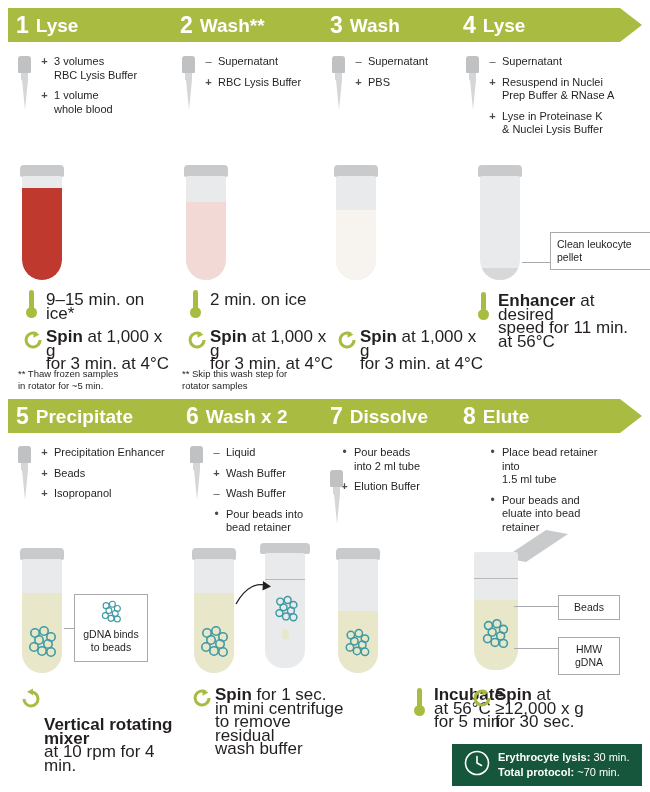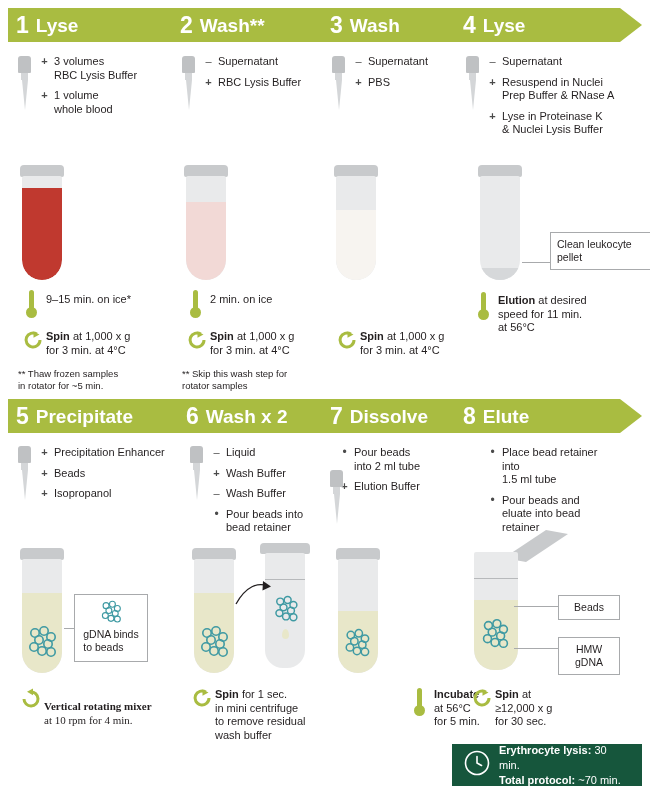--- a/index.html
+++ b/index.html
@@ -140,21 +140,21 @@
     background: #a9bc41;
   }
 
   
   .spin { position: absolute; width: 20px; height: 20px; }
   .spin svg { display: block; }
 
   
   .note {
     position: absolute;
-    font-size: 11px;
+    font-size: 17px;
     line-height: 13.5px;
   }
   .note b { font-weight: bold; }
 
   .footnote {
     position: absolute;
     font-size: 9.5px;
     line-height: 12px;
     color: #231f20;
   }
@@ -364,21 +364,21 @@
     </div>
   </div>
   <div class="leader" style="left:522px;top:262px;width:28px;"></div>
   <div class="callout" style="left:550px;top:232px;width:117px;white-space:pre-line;">Clean leukocyte
 pellet</div>
 
   <div class="thermo" style="left:478px;top:292px;">
     <div class="stem"></div>
       <div class="bulb"></div>
   </div>
-  <div class="note" style="left:498px;top:294px;width:140px;white-space:pre-line;"><b>Elution</b><span> at desired
+  <div class="note" style="left:498px;top:294px;width:140px;white-space:pre-line;"><b>Enhancer</b><span> at desired
 speed for 11 min.
 at 56°C</span></div>
 
   <div class="banner" style="top:399px;">
     <div class="arrow-body"></div>
     <div class="arrow-head"></div>
   </div>
   <div class="step-head" style="left:16px;top:399px;">
     <span class="step-num">5</span>
     <span class="step-title">Precipitate</span>
@@ -443,31 +443,31 @@
         <circle cx="9" cy="8" r="4.2"></circle>
           <circle cx="18" cy="6" r="4.2"></circle>
         <circle cx="25" cy="12" r="4.2"></circle>
           <circle cx="13" cy="15" r="4.2"></circle>
         <circle cx="22" cy="19" r="4.2"></circle>
           <circle cx="8" cy="22" r="4.2"></circle>
         <circle cx="16" cy="26" r="4.2"></circle>
           <circle cx="25" cy="27" r="4.2"></circle>
       </g>
     </svg>
-    <span style="text-align:left;white-space:pre-line;">gDNA binds
+    <span style="text-align:center;white-space:pre-line;">gDNA binds
 to beads</span>
   </div>
 
   <div class="spin" style="left:21px;top:688px;">
     <svg width="20" height="22" viewBox="0 0 20 22">
       <path d="M3 11a7 7 0 1 0 6.5-7" fill="none" stroke="#a9bc41" stroke-width="3"></path>
       <path d="M12 0.5 L6 3.8 L12 7.2 Z" fill="#a9bc41"></path>
     </svg>
   </div>
-  <div class="note" style="left:44px;top:700px;width:145px;font-family:Liberation Serif, serif;"><b>Vertical rotating mixer</b><br><span>at 10 rpm for 4 min.</span></div>
+  <div class="note" style="left:44px;top:718px;width:145px;"><b>Vertical rotating mixer</b><br><span>at 10 rpm for 4 min.</span></div>
 
   <div class="pipette" style="left:190px;top:446px;">
     <div class="pip-top"></div>
       <div class="pip-neck"></div>
       <div class="pip-tip"></div>
   </div>
   <div class="col blist" style="left:212px;top:446px;width:125px;">
     <div class="bline">
         <span class="bmark dash">–</span>
         <span class="btext">Liquid</span>
@@ -641,21 +641,21 @@
   <div class="spin" style="left:472px;top:688px;">
     <svg width="20" height="20" viewBox="0 0 20 20">
       <path d="M17 10a7 7 0 1 1-3.2-5.9" fill="none" stroke="#a9bc41" stroke-width="3"></path>
       <path d="M10.5 1.5 L16.5 4.5 L10.5 7.8 Z" fill="#a9bc41"></path>
     </svg>
   </div>
   <div class="note" style="left:495px;top:688px;width:120px;white-space:pre-line;"><b>Spin</b><span> at
 ≥12,000 x g
 for 30 sec.</span></div>
 
-  <div class="summary" style="left:452px;top:744px;width:190px;height:42px;">
+  <div class="summary" style="left:452px;top:744px;width:190px;height:42px;gap:8px;">
     <span class="clock">
       <svg width="26" height="26" viewBox="0 0 26 26">
         <circle cx="13" cy="13" r="11.5" fill="none" stroke="#ffffff" stroke-width="1.6"></circle>
         <path d="M13 6.5 V13 L17.5 15.5" fill="none" stroke="#ffffff" stroke-width="1.6" stroke-linecap="round"></path>
       </svg>
     </span>
     <span class="lines">
       <b>Erythrocyte lysis:</b><span> 30 min.</span><br>
       <b>Total protocol:</b><span> ~70 min.</span>
     </span>

